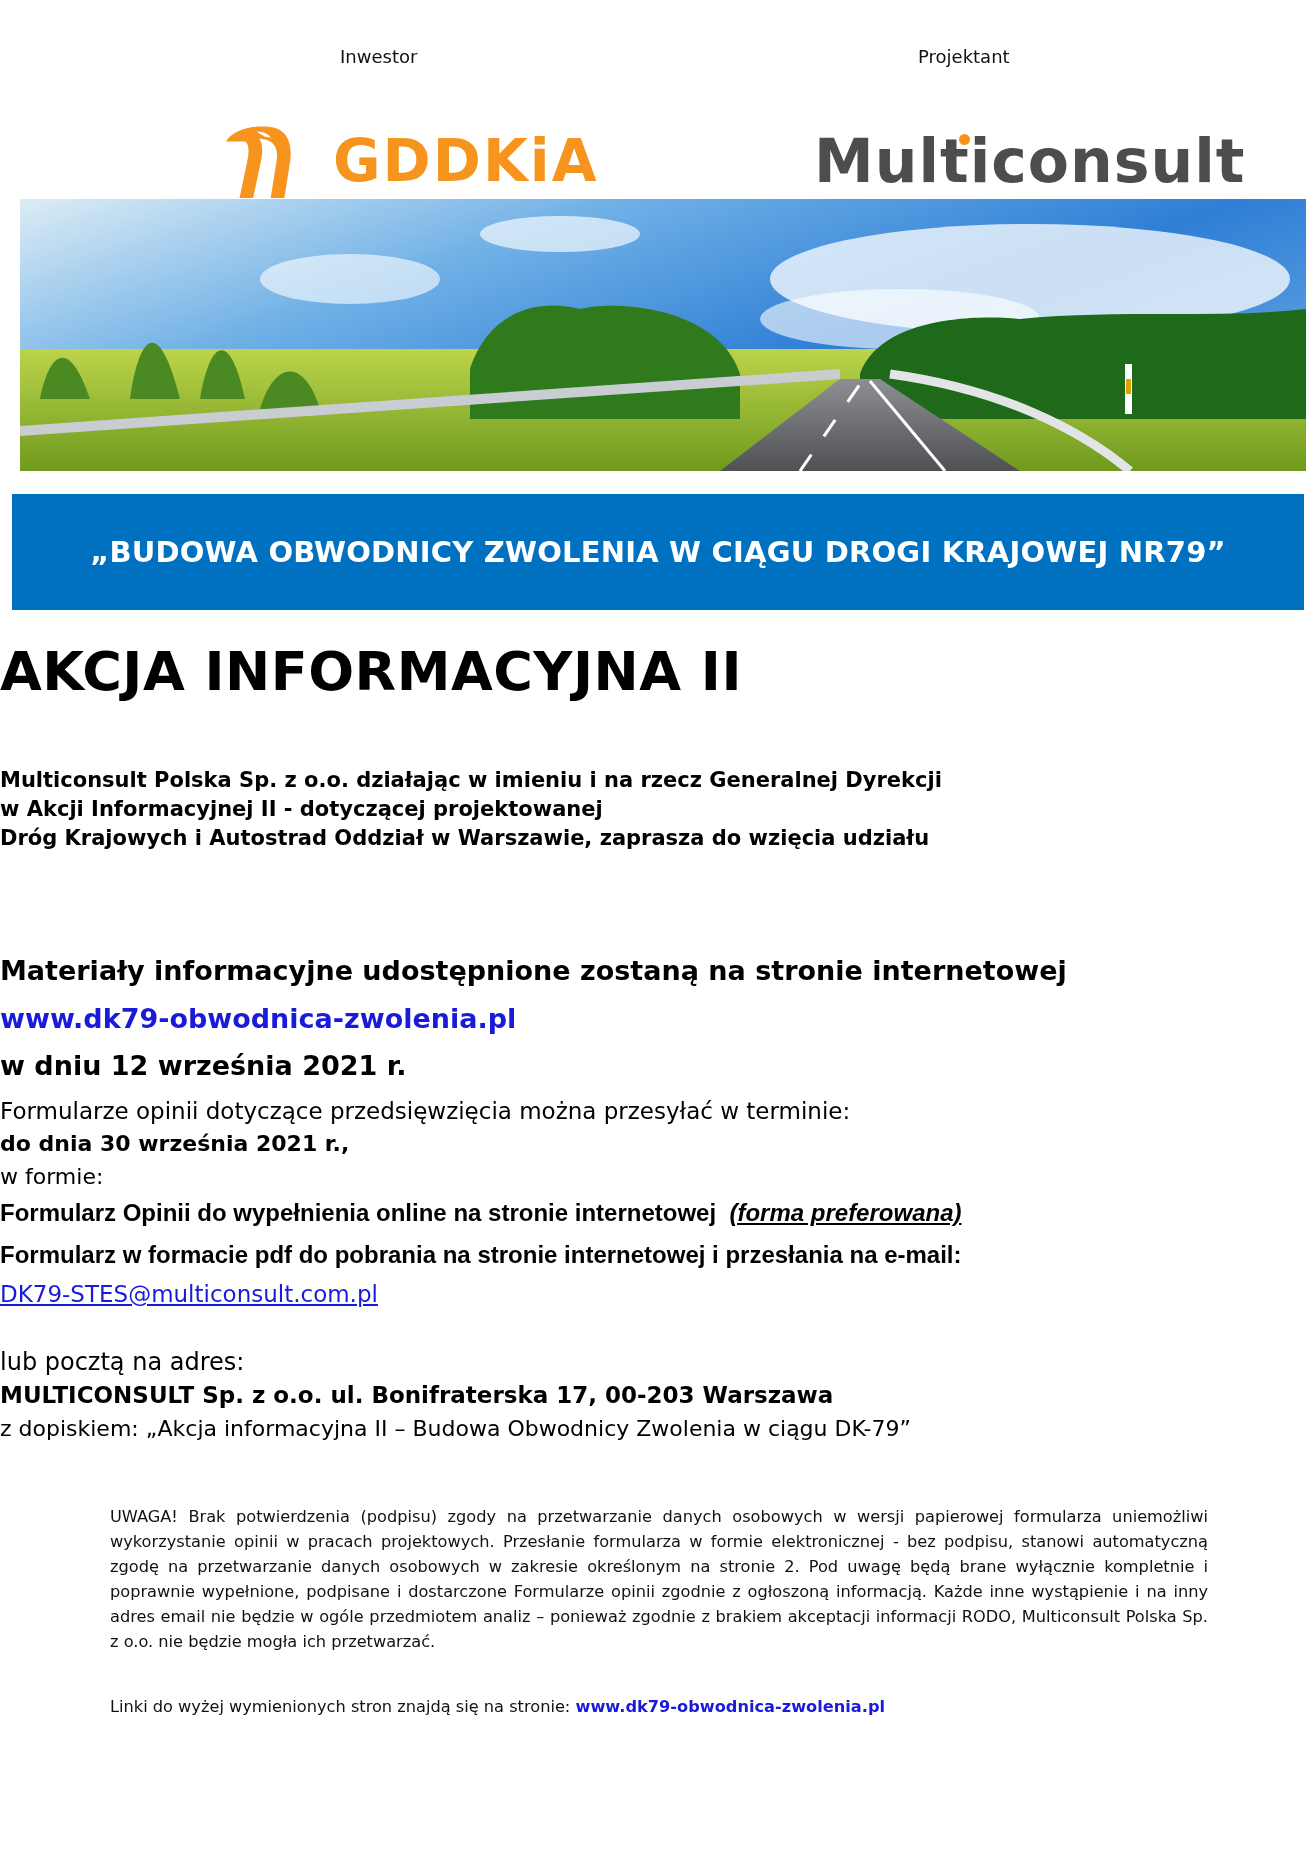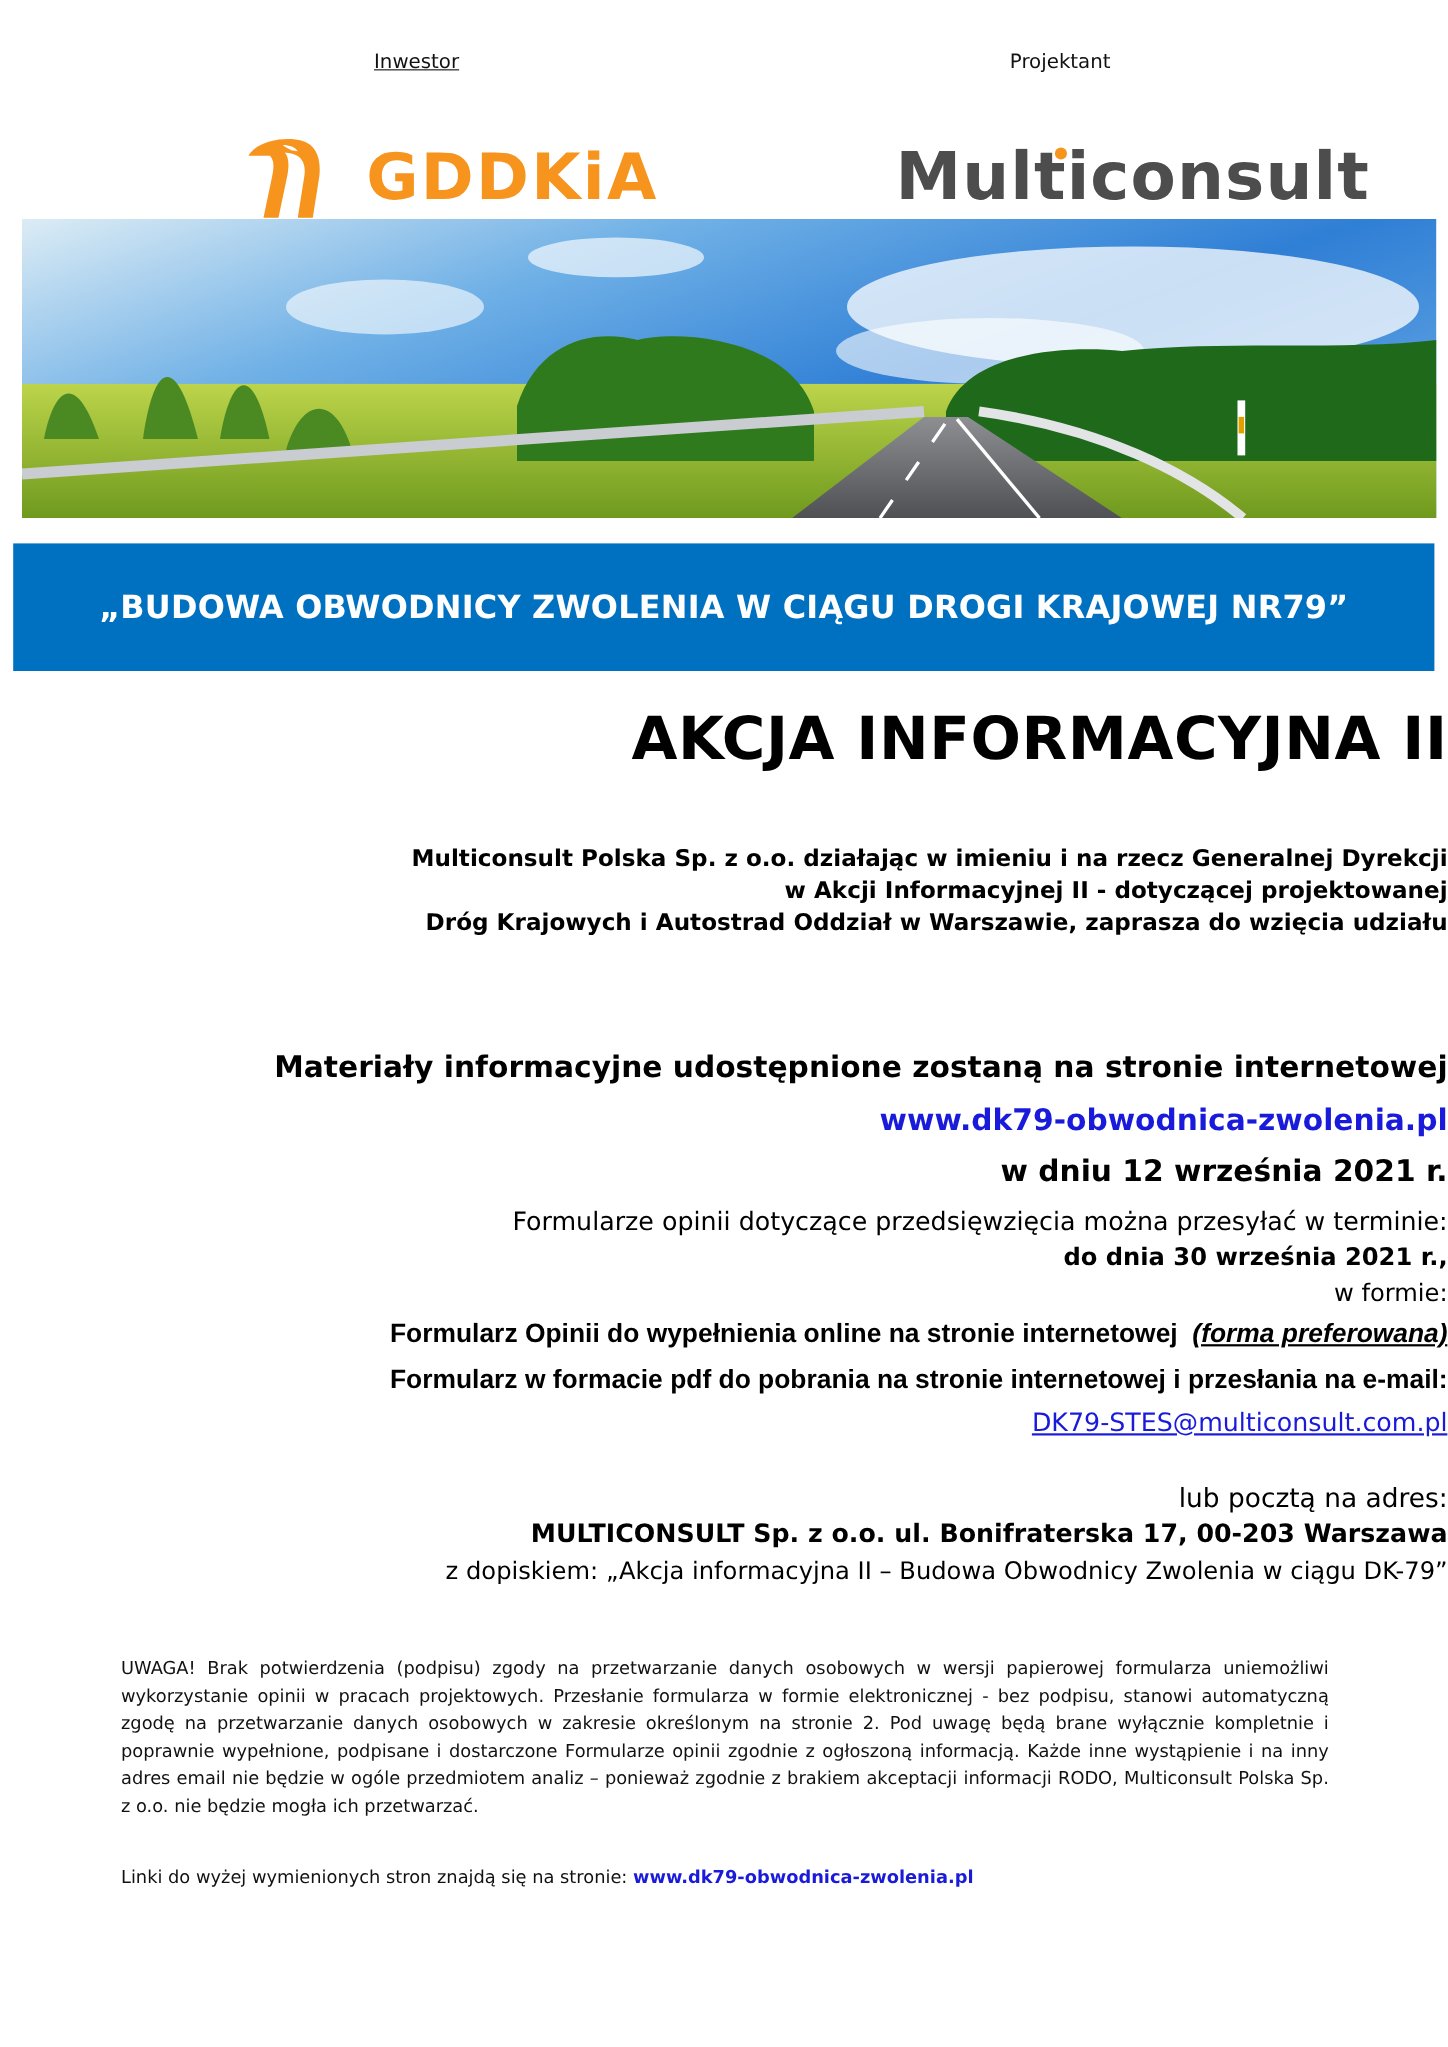--- a/index.html
+++ b/index.html
@@ -1,23 +1,23 @@
 <!DOCTYPE html>
 <html><head>
   <meta charset="utf-8">
   <style>
     * { margin: 0; padding: 0; box-sizing: border-box; }
     html, body { width: 1316px; height: 1861px; background: #ffffff; overflow: hidden; }
     body { position: relative; font-family: "DejaVu Sans", sans-serif; color: #000; }
 
     .abs { position: absolute; }
-    .center { text-align: right; left: 0; width: 1316px; }
+    .center { text-align: left; left: 0; width: 1316px; }
 
     .role-label { font-size: 18px; top: 46px; color: #111; }
-    #role-investor { left: 340px; text-decoration: underline; }
+    #role-investor { left: 340px; }
     #role-designer { left: 918px; }
 
     
     #logo-gddkia { left: 220px; top: 122px; height: 78px; width: 370px; display: flex; align-items: center; gap: 25px; }
     #logo-gddkia svg { width: 78px; height: 78px; flex: none; }
     #logo-gddkia .txt { font-family: "DejaVu Sans", sans-serif; font-weight: bold; font-size: 58px; color: #f7941e; letter-spacing: 2px; margin-left: 10px; line-height: 1; }
 
     
     #logo-multiconsult { left: 814px; top: 126px; height: 70px; font-family: "DejaVu Sans", sans-serif; font-size: 60px; color: #4d4d4d; letter-spacing: 1px; line-height: 70px; font-weight: bold; }
     #logo-multiconsult .dot { position: absolute; width: 11px; height: 11px; background: #f7941e; border-radius: 50%; top: 8px; left: 145px; }

